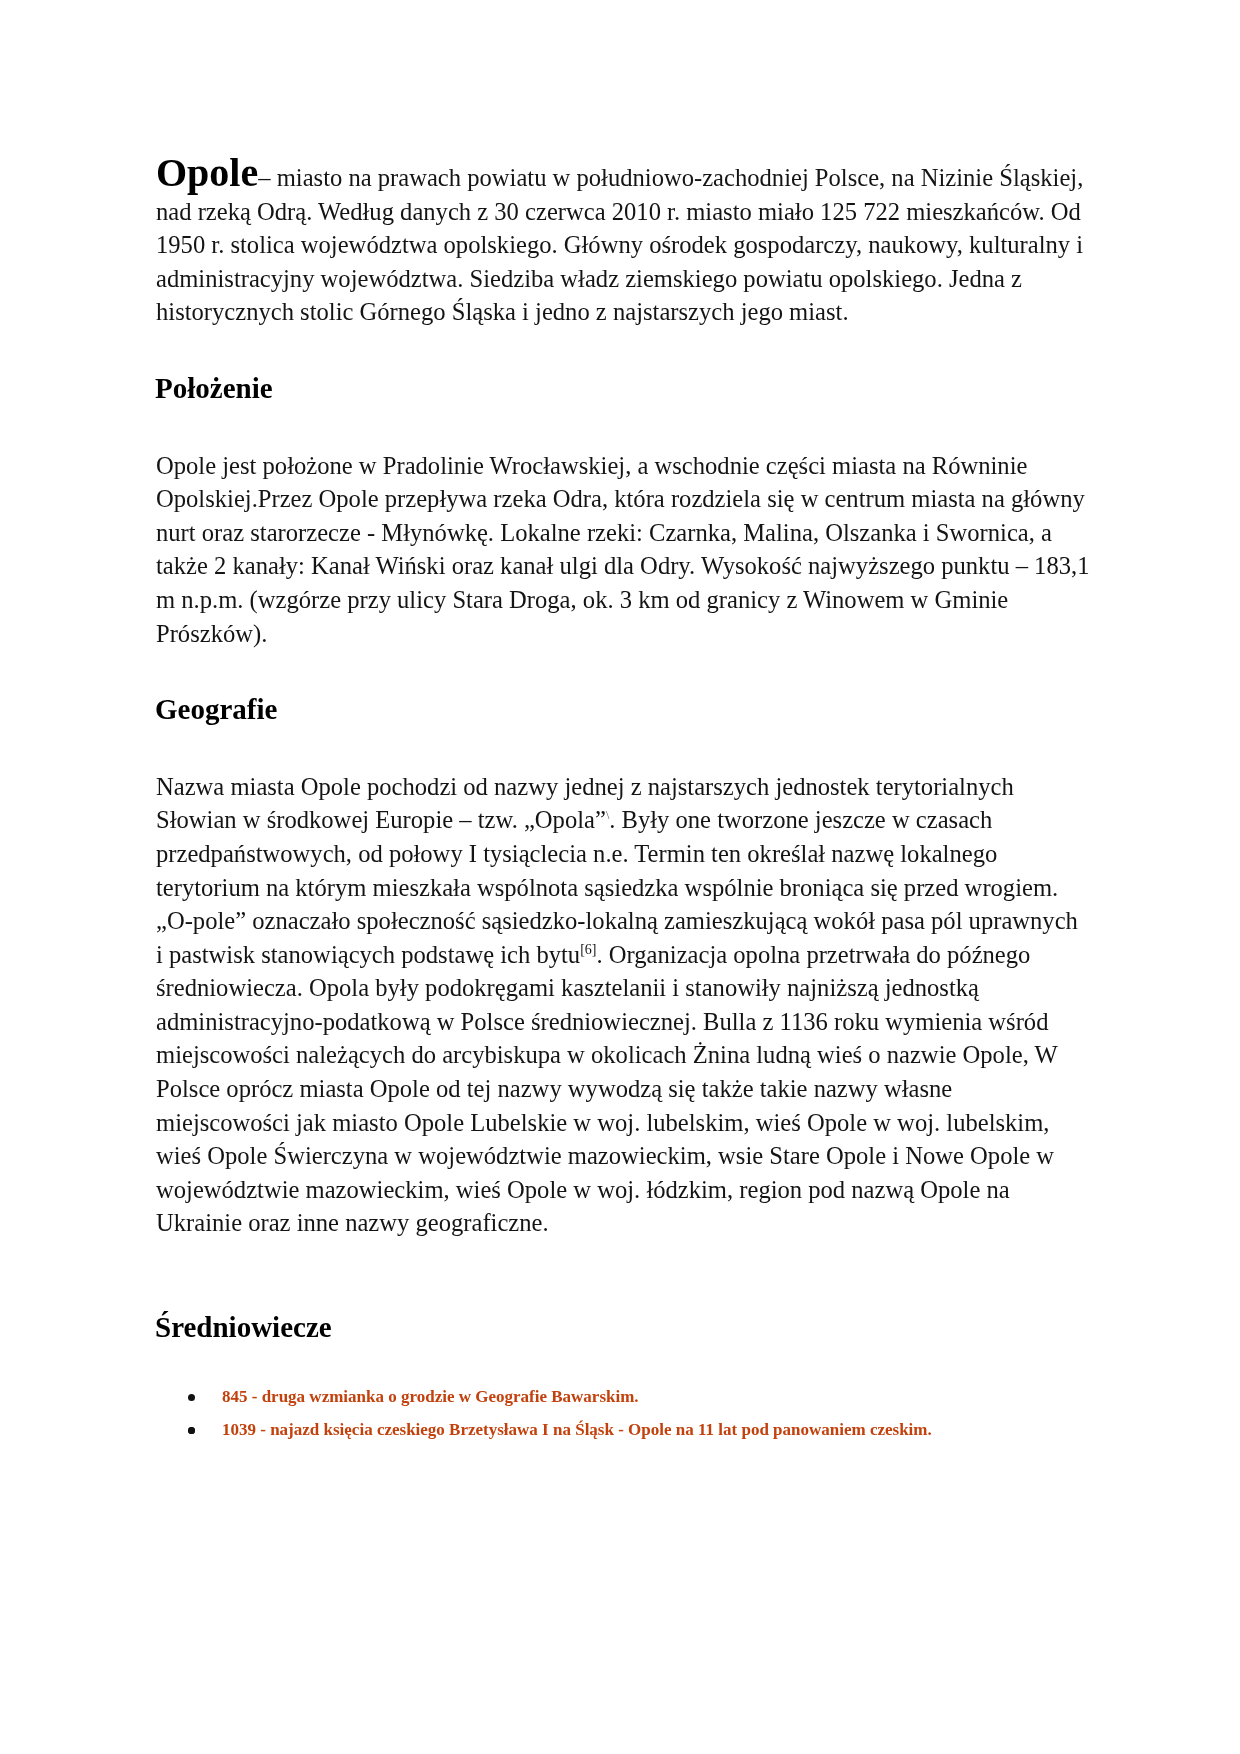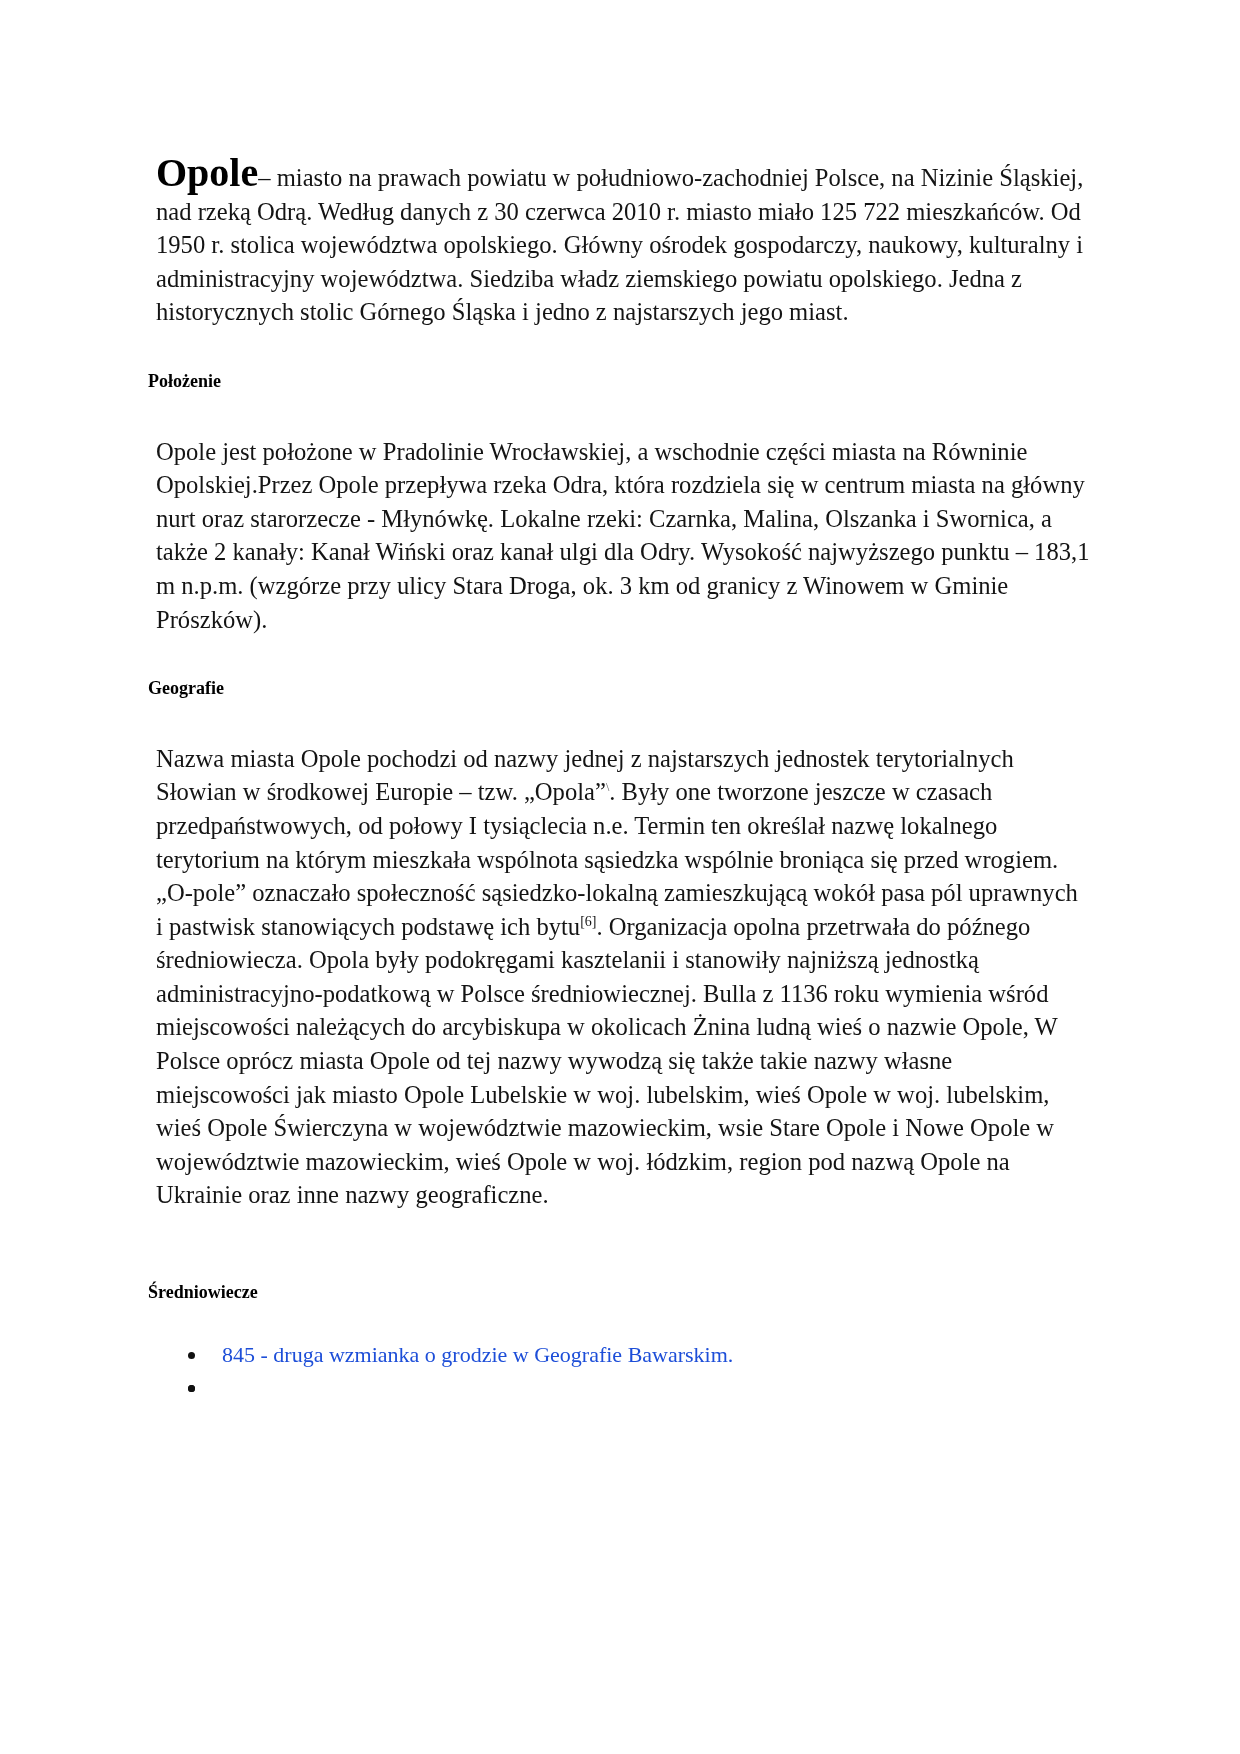--- a/index.html
+++ b/index.html
@@ -28,23 +28,23 @@
       color: #141414;
     }
     .title {
       font-weight: bold;
       font-size: 40px;
       line-height: 33.6px;
       color: #000000;
     }
     .heading {
       font-weight: bold;
-      font-size: 18px;
+      font-size: 29px;
       line-height: 33.6px;
-      margin: 0;
+      margin: 7px;
       color: #000000;
     }
     .gap { height: 28px; }
     sup {
       font-size: 14px;
       line-height: 0;
       vertical-align: super;
     }
     .note-mark {
       font-size: 12px;
@@ -52,23 +52,24 @@
       line-height: 0;
       color: #555;
     }
     ul.timeline {
       list-style: none;
       margin: 0;
       padding: 0 0 0 74px;
     }
     ul.timeline li {
       position: relative;
-      font-size: 22px;
+      font-size: 17px;
       line-height: 33.6px;
-      color: #1d4ed8;
+      color: #c2410c;
+      font-weight: bold;
     }
     ul.timeline li .bullet {
       position: absolute;
       left: -34px;
       top: 14px;
       width: 7px;
       height: 7px;
       border-radius: 50%;
       background: #111;
     }
@@ -101,16 +102,16 @@
 
   <div class="gap"></div>
 
   <h3 class="heading">Średniowiecze</h3>
 
   <div class="gap"></div>
 
   <ul class="timeline">
     <li><span class="bullet"></span><span>845 - druga wzmianka o grodzie w Geografie Bawarskim.</span></li>
     <li><span class="bullet"></span></li>
-    <li><span class="bullet"></span></li>
+    <li><span class="bullet"></span><span>1039 - najazd księcia czeskiego Brzetysława I na Śląsk - Opole na 11 lat pod panowaniem czeskim.</span></li>
   </ul>
 
 </div>
 
 </body></html>

